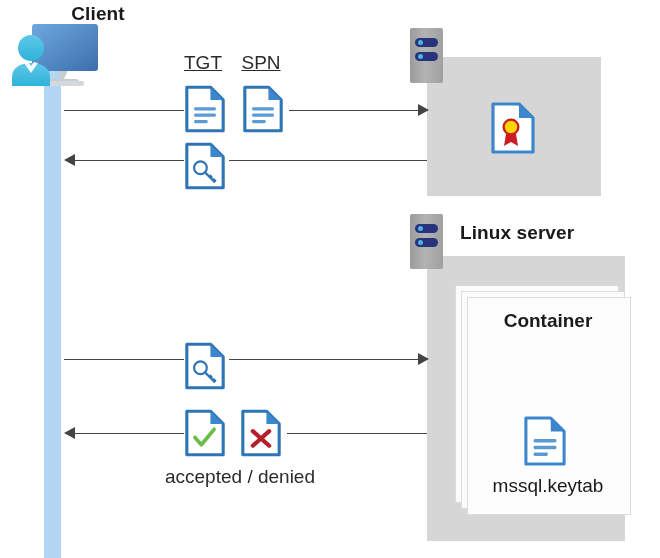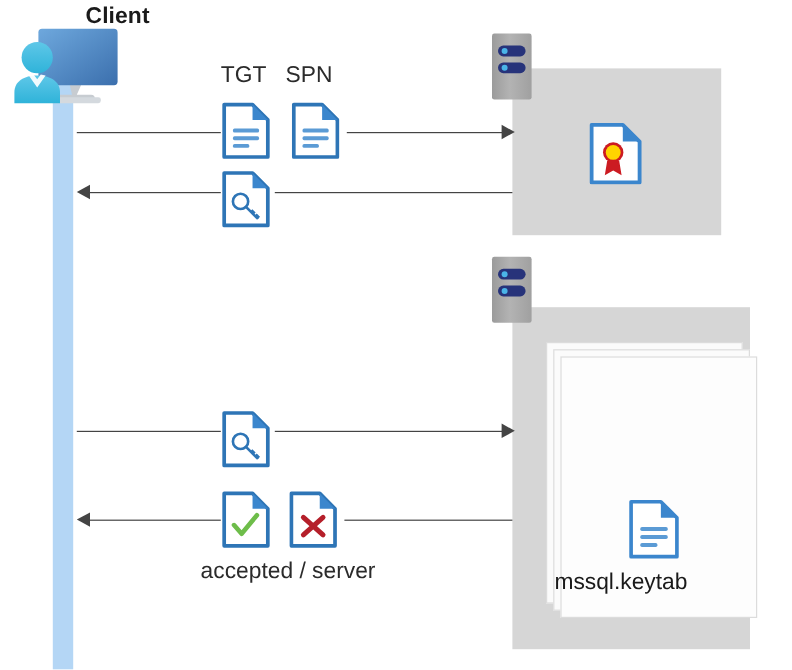--- a/index.html
+++ b/index.html
@@ -52,34 +52,34 @@
   
   .card{background:#fbfbfb;border:1px solid #dcdcdc;}
   .card-back2{left:455px;top:285px;width:162px;height:216px;}
   .card-back1{left:461px;top:291px;width:162px;height:216px;}
   .card-front{left:467px;top:297px;width:162px;height:216px;background:#fdfdfd;}
   .container-title{
     left:467px;top:310px;width:162px;text-align:center;
     font-weight:bold;font-size:19px;color:#1a1a1a;
   }
   .keytab-label{
-    left:462px;top:475px;width:172px;
+    left:462px;top:475px;width:172px;text-align:center;
     font-size:19px;color:#1a1a1a;
   }
 
   
   .seg{position:absolute;height:0;border-top:1.6px solid #444;}
   .head{position:absolute;width:0;height:0;}
   .head.right{border-top:6px solid transparent;border-bottom:6px solid transparent;border-left:11px solid #444;}
   .head.left{border-top:6px solid transparent;border-bottom:6px solid transparent;border-right:11px solid #444;}
 
   
   .smalllabel{font-size:19px;color:#2b2b2b;}
-  .tgt-lbl{left:180px;top:52px;width:46px;text-align:center;}
-  .spn-lbl{left:238px;top:52px;width:46px;text-align:left;}
+  .tgt-lbl{left:180px;top:52px;width:46px;text-align:center;text-decoration:underline;}
+  .spn-lbl{left:238px;top:52px;width:46px;text-align:center;text-decoration:underline;}
   .acc-lbl{left:120px;top:466px;width:240px;text-align:center;}
 
   
   .doc{position:absolute;}
   .doc svg{display:block;}
 
   
   .sqlicon{left:518px;top:344px;width:52px;height:56px;}
 </style>
 </head>
@@ -138,24 +138,26 @@
 
   <div class="abs graybox linux-box"></div>
   <div class="abs rack rack-lx">
     <span class="bar b1">
         <i></i>
       </span>
     <span class="bar b2">
         <i></i>
       </span>
   </div>
+  <div class="abs title linux-title">Linux server</div>
 
   <div class="abs card card-back2"></div>
   <div class="abs card card-back1"></div>
   <div class="abs card card-front"></div>
+  <div class="abs container-title">Container</div>
 
 
   <div class="abs doc" style="left:524px;top:415px;">
     <svg width="42" height="52" viewBox="0 0 44 52">
       <path d="M2 2 h26 l14 14 v34 h-40 z" fill="#ffffff" stroke="#3b86cd" stroke-width="3.2" stroke-linejoin="round"></path>
       <path d="M28 2 l14 14 h-14 z" fill="#3b86cd"></path>
       <rect x="10" y="24" width="24" height="3.6" rx="1.5" fill="#5b9bd5"></rect>
       <rect x="10" y="31" width="24" height="3.6" rx="1.5" fill="#5b9bd5"></rect>
       <rect x="10" y="38" width="15" height="3.6" rx="1.5" fill="#5b9bd5"></rect>
     </svg>
@@ -234,15 +236,15 @@
     </svg>
   </div>
   <div class="abs doc" style="left:241px;top:408px;">
     <svg width="40" height="50" viewBox="0 0 44 52">
       <path d="M2 2 h26 l14 14 v34 h-40 z" fill="#ffffff" stroke="#2e75b6" stroke-width="3.4" stroke-linejoin="round"></path>
       <path d="M28 2 l14 14 h-14 z" fill="#3b86cd"></path>
       <path d="M13 24 l18 16 M31 24 l-18 16" fill="none" stroke="#b51f2a" stroke-width="4.6" stroke-linecap="round"></path>
     </svg>
   </div>
 
-  <div class="abs smalllabel acc-lbl">accepted / server</div>
+  <div class="abs smalllabel acc-lbl">accepted / denied</div>
 
 </div>
 
 </body></html>

